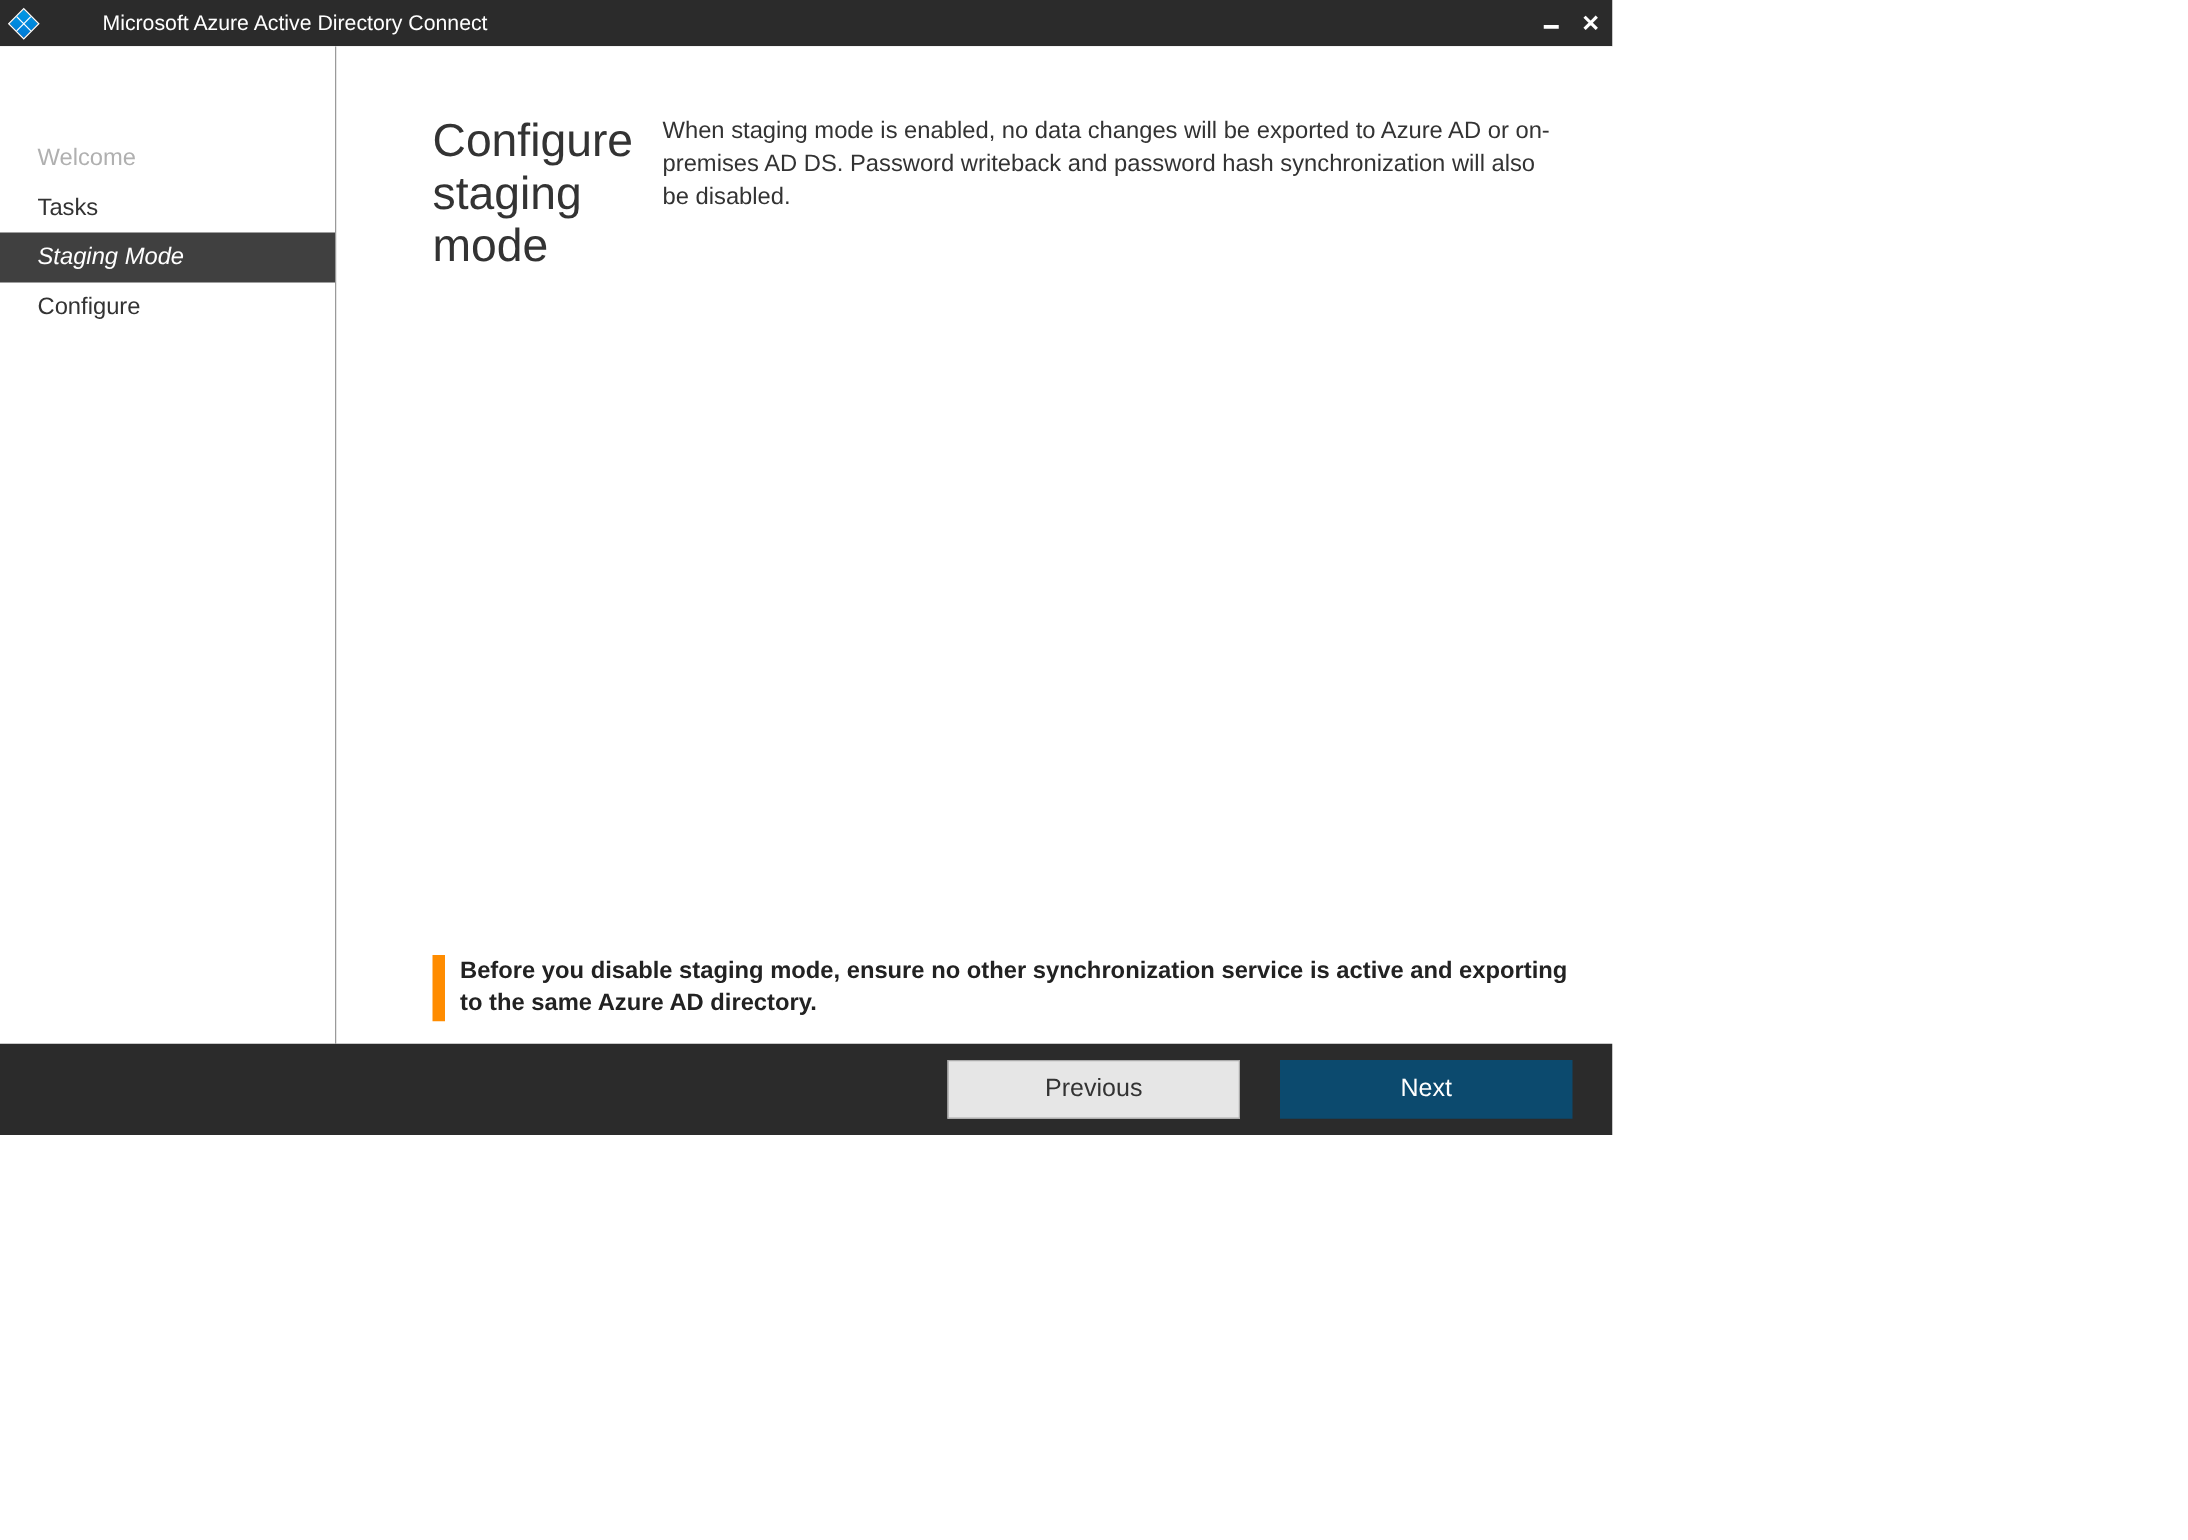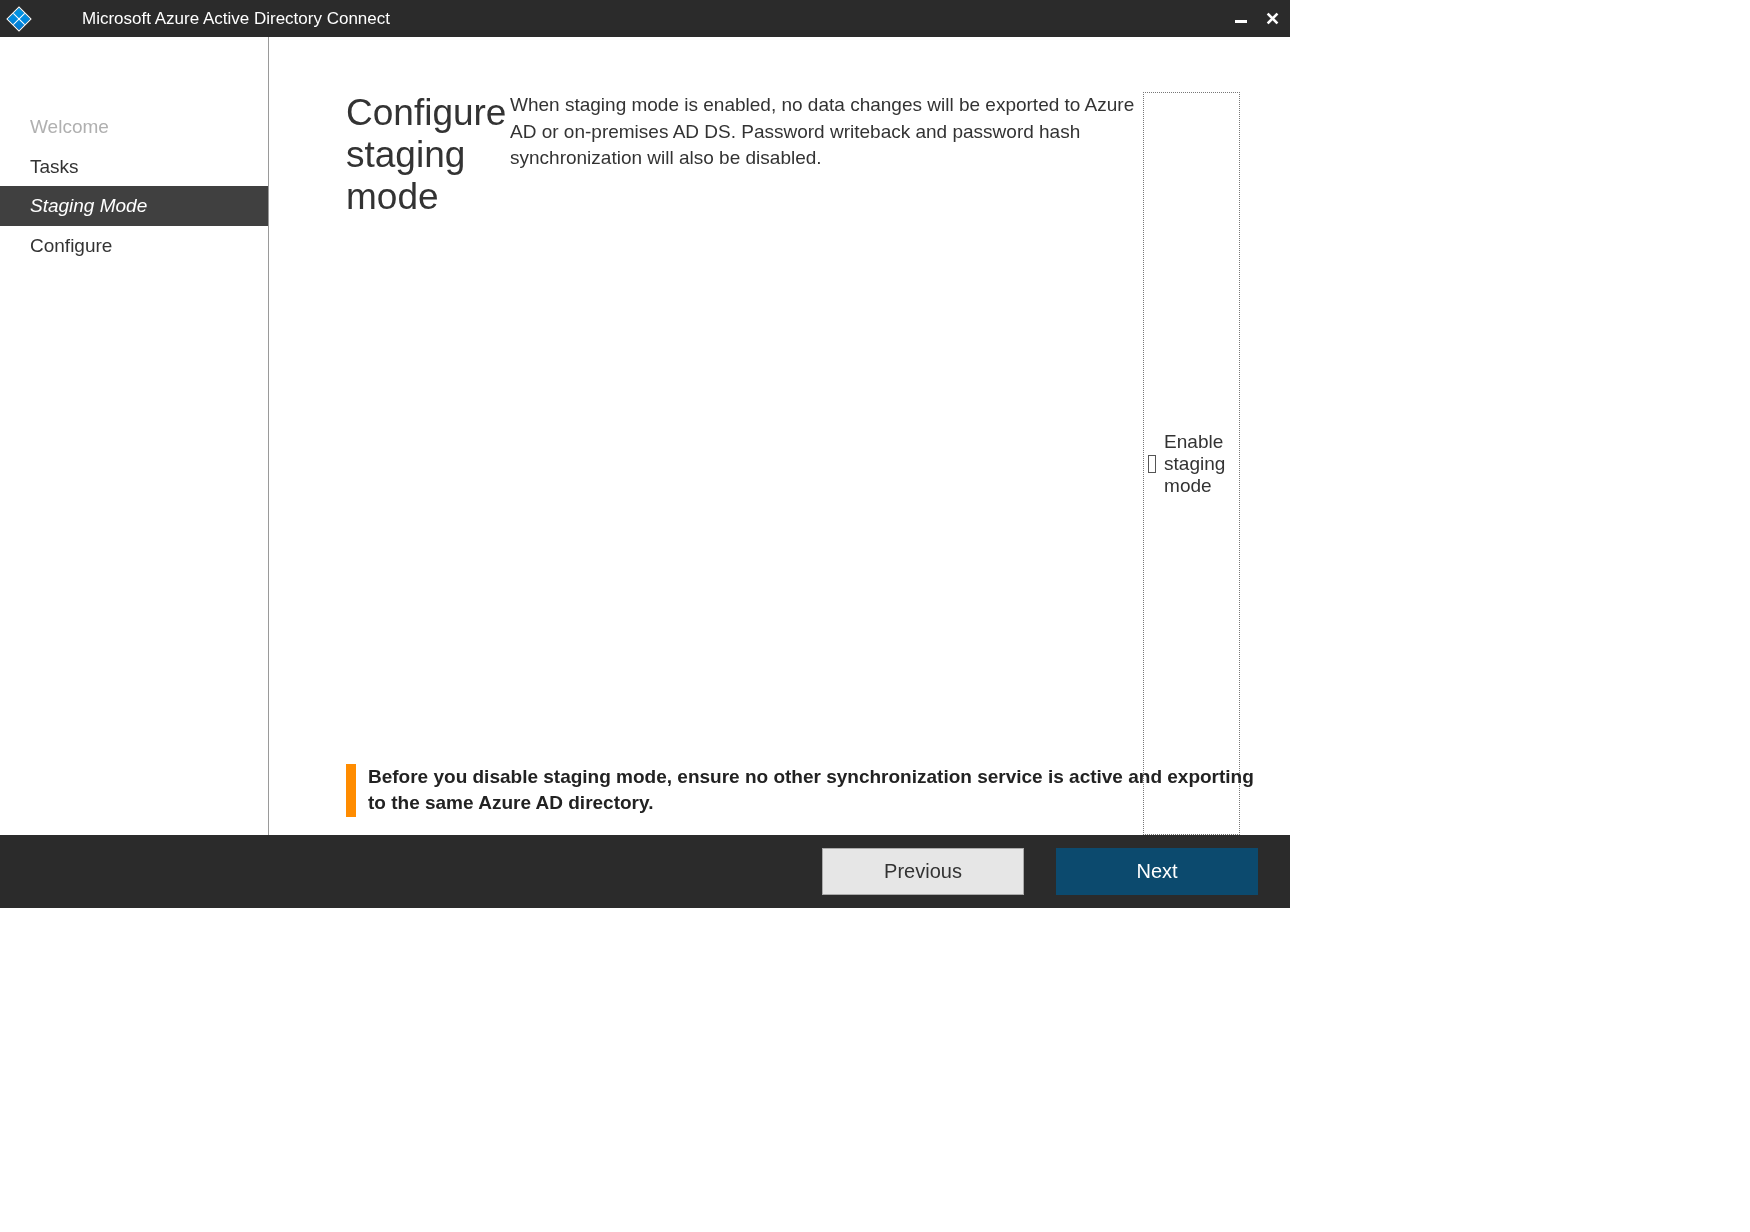--- a/index.html
+++ b/index.html
@@ -142,21 +142,21 @@
     .footer {
       height: 73px;
       background: #2b2b2b;
       display: flex;
       justify-content: flex-end;
       align-items: center;
       padding-right: 32px;
       gap: 32px;
     }
     .btn {
-      width: 202px;
+      width: 234px;
       height: 47px;
       font-size: 20px;
       border: none;
       cursor: pointer;
       display: flex;
       align-items: center;
       justify-content: center;
     }
     .btn-prev {
       background: #e6e6e6;
@@ -194,24 +194,20 @@
     </div>
     <div class="sidebar-item">
       <span>Configure</span>
     </div>
   </div>
 
   <div class="main">
     <h1 class="page-title">Configure staging mode</h1>
     <p class="description">When staging mode is enabled, no data changes will be exported to Azure AD or on-premises AD DS. Password writeback and password hash synchronization will also be disabled.</p>
 
-    <div class="checkbox-row">
-      <input type="checkbox" id="cb-staging" style="">
-      <label for="cb-staging">Enable staging mode</label>
-    </div>
 
     <div class="warning-bar">
       <div class="stripe"></div>
       <div class="msg">Before you disable staging mode, ensure no other synchronization service is active and exporting to the same Azure AD directory.</div>
     </div>
   </div>
 
 </div>
 
 <div class="footer">

